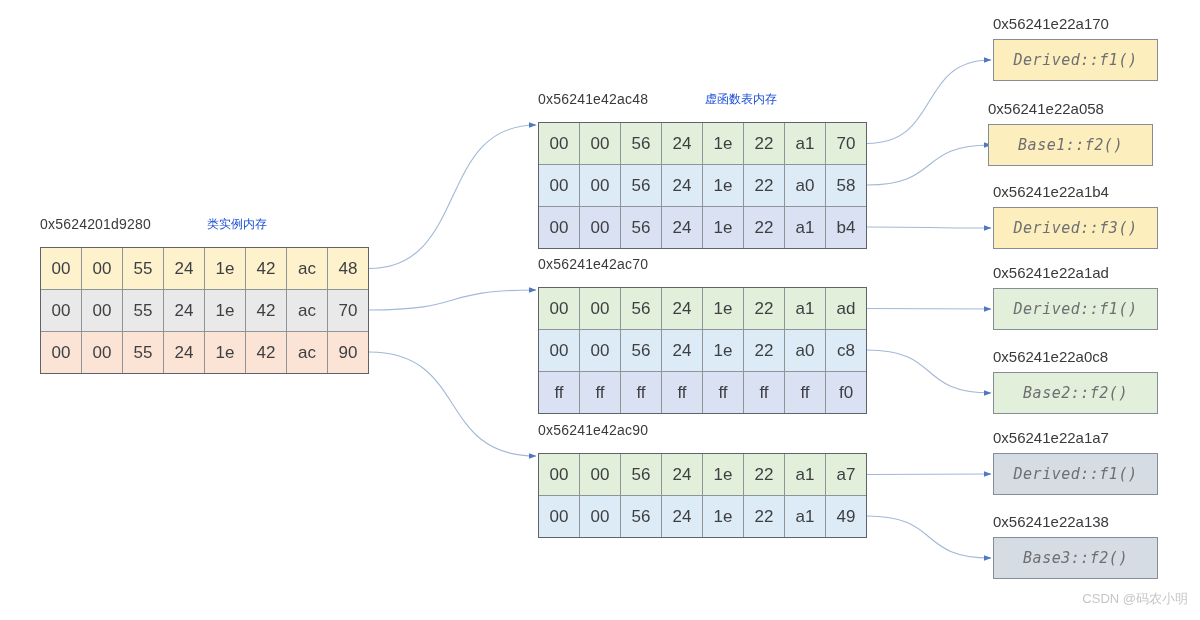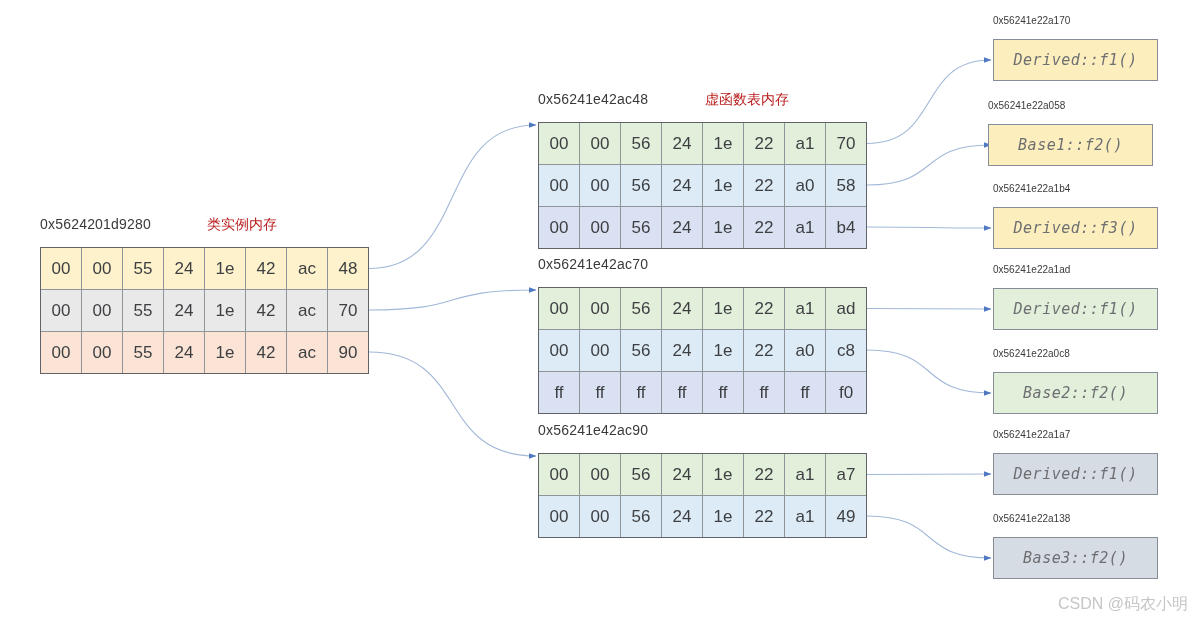--- a/index.html
+++ b/index.html
@@ -4,51 +4,51 @@
 <style>
   html,body { margin:0; padding:0; background:#ffffff; }
   .canvas {
     position:relative; width:1200px; height:620px; background:#ffffff;
     font-family:"Liberation Sans", sans-serif; overflow:hidden;
   }
   #arrows { position:absolute; left:0; top:0; width:1200px; height:620px; z-index:1; pointer-events:none; }
   .blk { position:absolute; z-index:2; }
   .hdr { position:relative; height:24px; margin-bottom:8px; white-space:nowrap; }
   .addr { font-size:14px; color:#3a3a3a; letter-spacing:0.2px; }
-  .cjk  { position:absolute; left:167px; top:1px; font-size:14px; color:#b91c1c; }
+  .cjk  { position:absolute; left:167px; top:1px; font-size:12px; color:#1d4ed8; }
   .memtable {
     position:relative; display:inline-block; border:1px solid #5f6368; background:#d946ef;
   }
   .mrow { display:flex; }
   .mrow + .mrow { border-top:1px solid #8f9499; }
   .mcell {
     width:40px; height:41px; display:flex; align-items:center; justify-content:center;
     font-size:17px; color:#3d3f42;
   }
   .mcell + .mcell { border-left:1px solid #8f9499; }
   .row-yellow   { background:#fdf2cc; }
   .row-gray     { background:#e9e9e9; }
   .row-salmon   { background:#fbe4d5; }
   .row-green    { background:#e2efda; }
   .row-blue     { background:#dcebf6; }
   .row-lavender { background:#d9e1f2; }
   .fnblk { position:absolute; z-index:2; width:166px; }
-  .fn-addr { height:18px; font-size:10px; color:#3a3a3a; margin-bottom:6px; white-space:nowrap; }
+  .fn-addr { height:18px; font-size:15px; color:#3a3a3a; margin-bottom:6px; white-space:nowrap; }
   .fnbox {
     width:163px; height:40px; border:1px solid #878d96;
     display:flex; align-items:center; justify-content:center;
     font-family:"DejaVu Sans Mono", monospace; font-style:italic;
     font-size:15px; color:#6d6f72; letter-spacing:0.5px; white-space:nowrap;
   }
   .fn-yellow { background:#fdefbd; }
   .fn-green  { background:#e2efda; }
   .fn-gray   { background:#d6dce4; }
   .watermark {
-    position:absolute; right:12px; bottom:5px; z-index:2;
-    font-size:16px; color:#c6c6c6;
+    position:absolute; right:12px; bottom:12px; z-index:2;
+    font-size:13px; color:#c6c6c6;
   }
 </style>
 </head>
 <body>
 
 <div class="canvas" id="canvas">
 
   <svg id="arrows">
     <defs>
       <marker id="ah" markerWidth="9" markerHeight="8" refX="7" refY="3" orient="auto" markerUnits="userSpaceOnUse">

